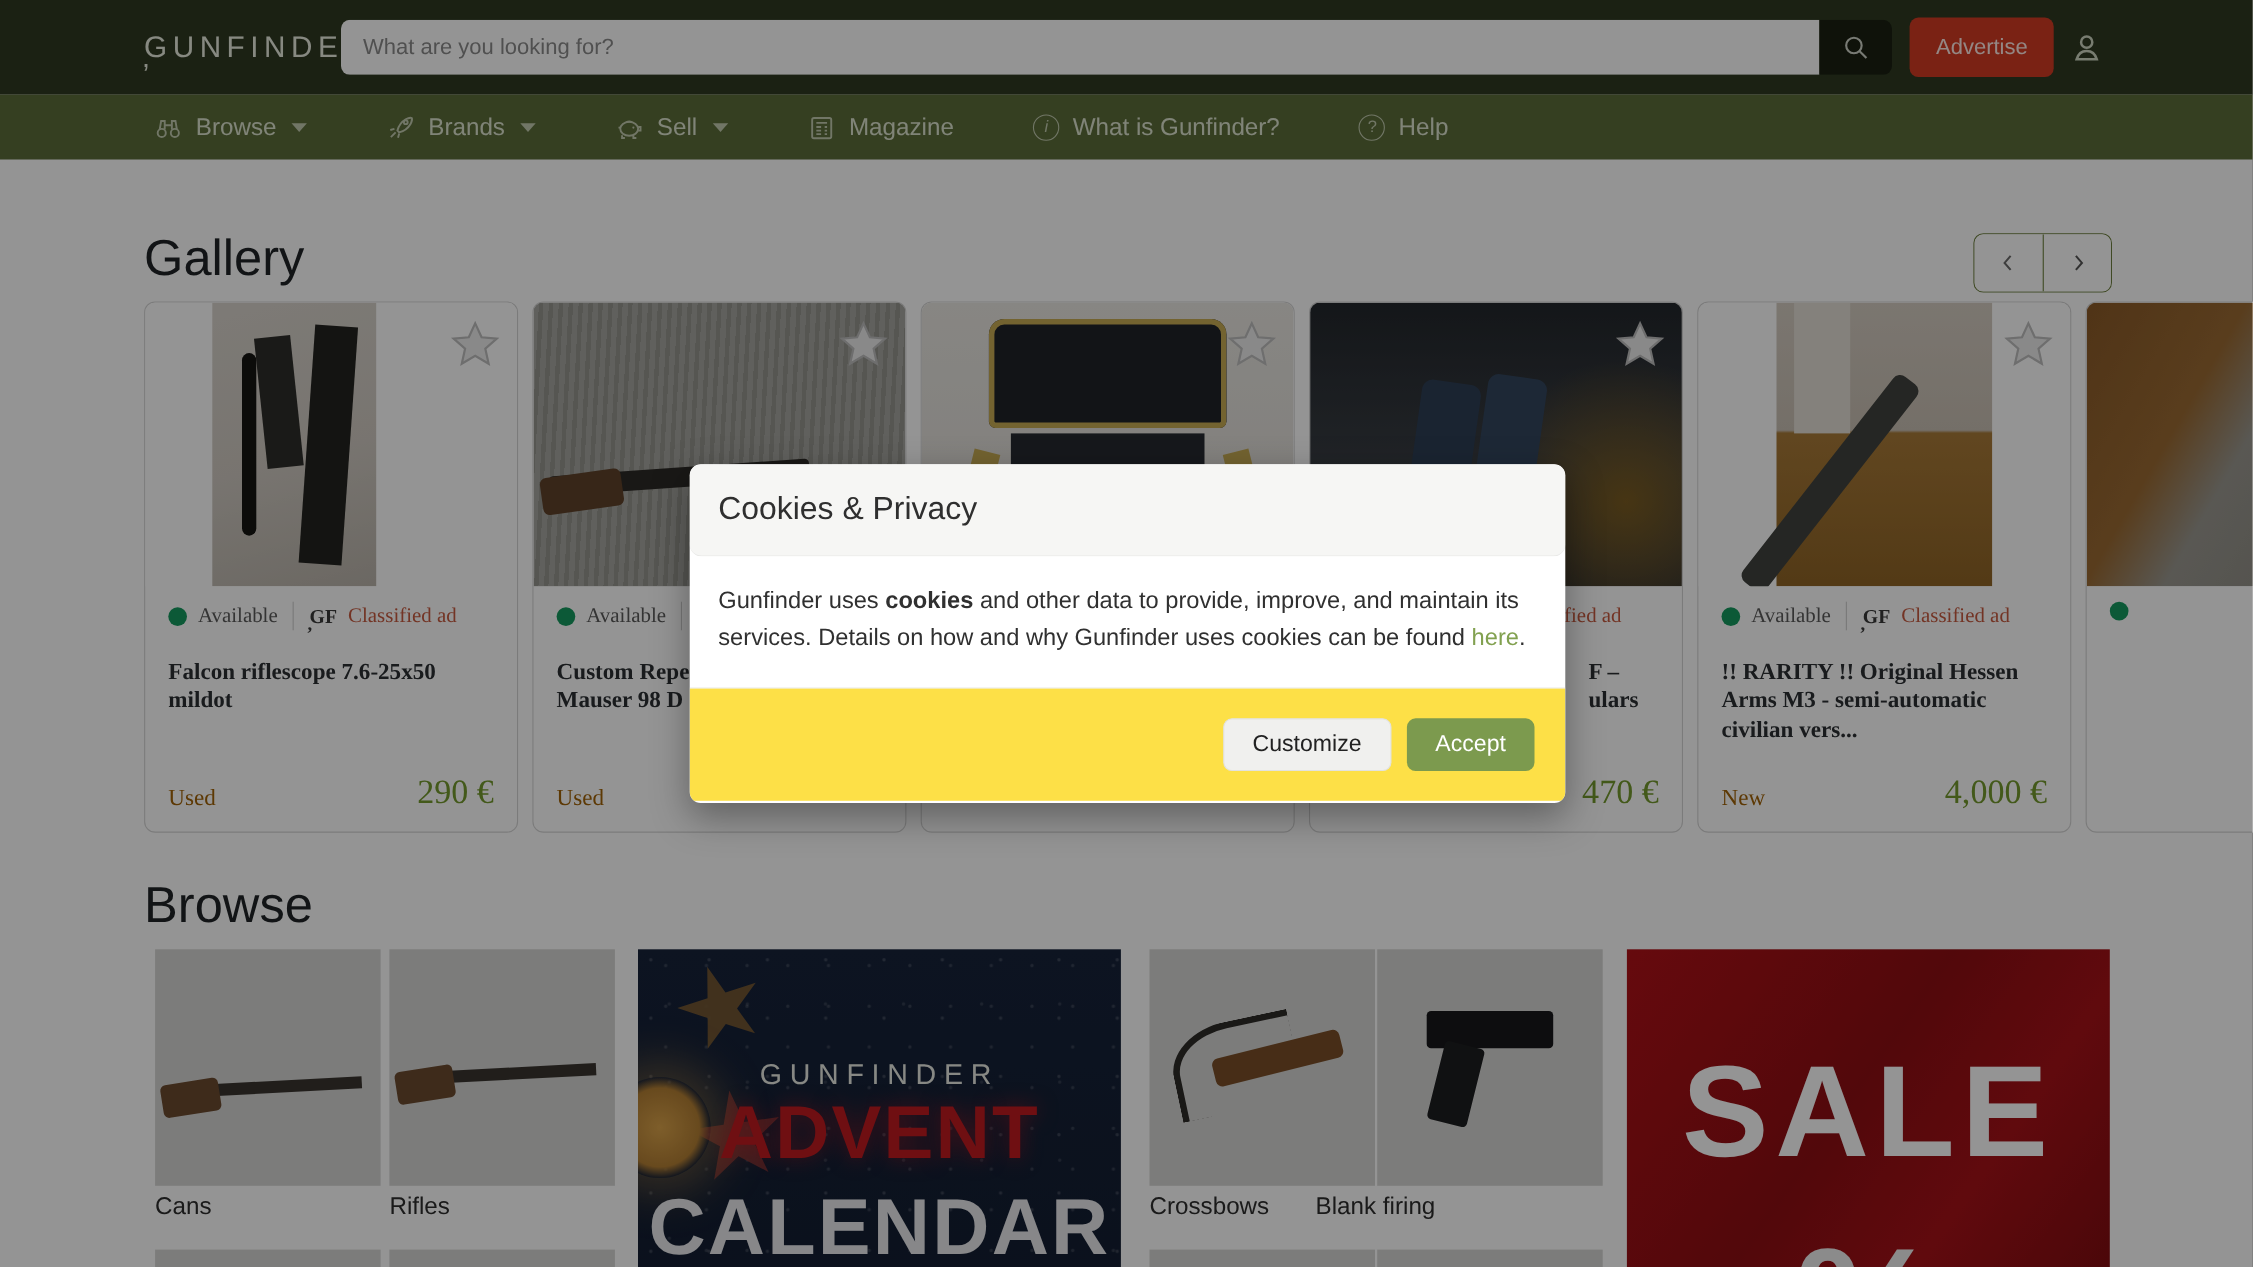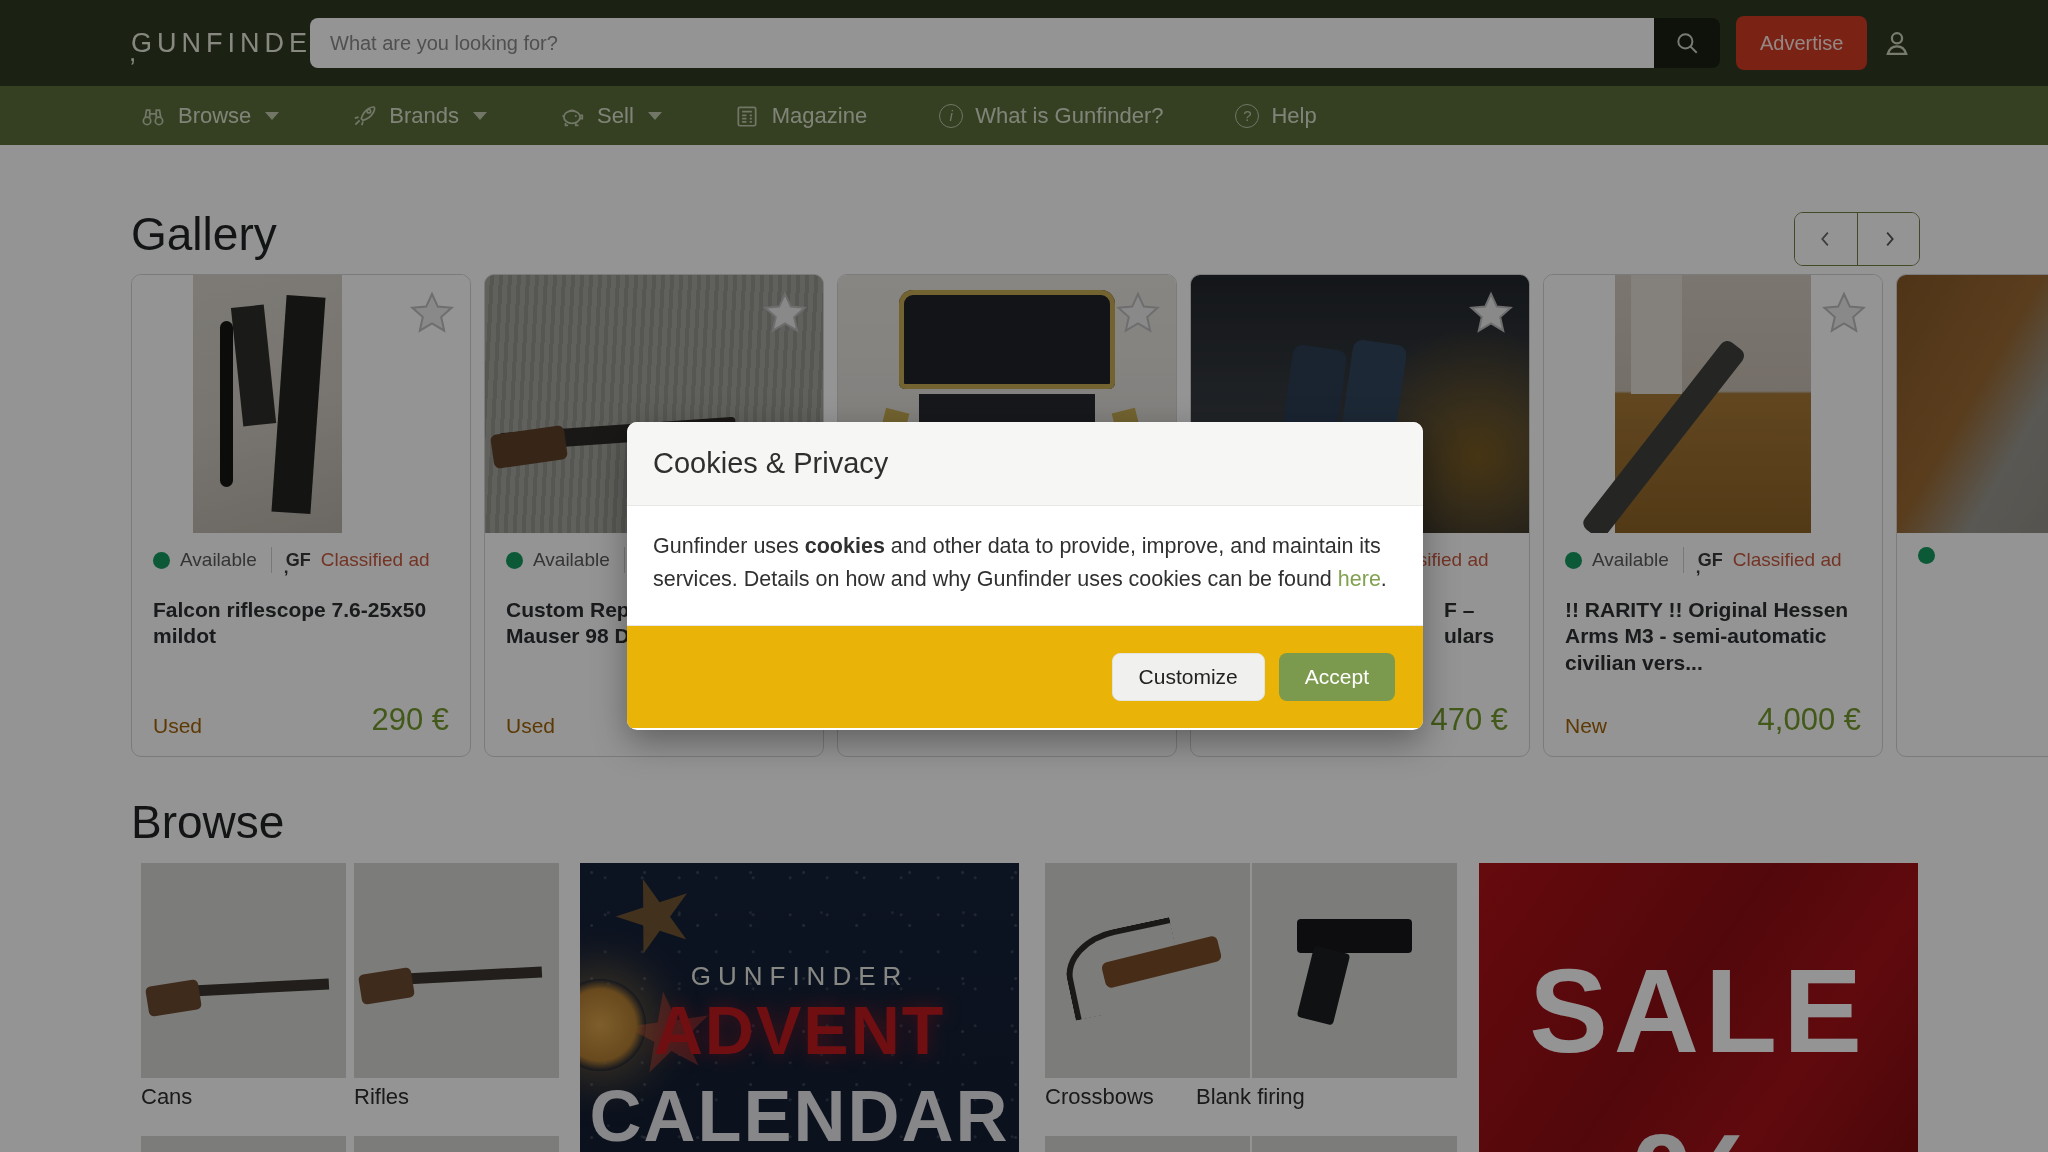--- a/index.html
+++ b/index.html
@@ -27,21 +27,21 @@
   .circle-glyph.q { font-style:normal; }
 
   
   .section-title { position:absolute; left:131px; font-size:46px; font-weight:400; color:#1f2326; }
   .carousel-ctrl { position:absolute; left:1794px; top:212px; display:flex; border:1px solid #6f8040; border-radius:9px; overflow:hidden; }
   .carousel-btn { width:62px; height:52px; background:#ffffff; border:0; display:flex; align-items:center; justify-content:center; cursor:pointer; }
   .carousel-btn + .carousel-btn { border-left:1px solid #6f8040; }
 
   
   .cards { position:absolute; left:131px; top:274px; display:flex; gap:13px; }
-  .card { position:relative; width:340px; height:483px; background:#fff; border:1px solid #d5d5d5; border-radius:10px; overflow:hidden; flex:none; }
+  .card { position:relative; width:340px; height:483px; background:#fff; border:1px solid #d5d5d5; border-radius:10px; overflow:hidden; flex:none;font-family:Liberation Serif, serif; }
   .card-img { position:relative; width:100%; height:258px; background:#fff; overflow:hidden; }
   .star-btn { position:absolute; top:14px; right:14px; width:48px; height:48px; background:transparent; border:0; cursor:pointer; }
   .badges { position:absolute; left:21px; top:272px; display:flex; align-items:center; gap:10px; }
   .dot { width:17px; height:17px; border-radius:50%; background:#169a5f; flex:none; }
   .avail { font-size:19px; color:#5b5b5b; }
   .sep { width:1px; height:26px; background:#cfcfcf; margin:0 4px; }
   .gf-mark { font-size:18px; font-weight:700; color:#3a3a3a; position:relative; }
   .gf-mark::after { content:","; position:absolute; left:-2px; bottom:-7px; font-size:17px; color:#3a3a3a; }
   .classified { font-size:19px; color:#c65b40; }
   .card-title { position:absolute; left:21px; right:21px; top:322px; font-size:21px; font-weight:700; color:#2b2f33; line-height:1.25; white-space:pre-line; }
@@ -97,26 +97,26 @@
   .advent .brand { position:absolute; left:0; right:0; top:98px; text-align:center; color:#e8ebe4; font-size:26px; letter-spacing:7px; }
   .advent .line1 { position:absolute; left:0; right:0; top:128px; text-align:center; color:#c01a20; font-size:68px; font-weight:700; letter-spacing:2px; text-shadow:0 0 18px rgba(192,26,32,.55); }
   .advent .line2 { position:absolute; left:-8px; right:-8px; top:212px; text-align:center; color:#e9e9ec; font-size:72px; font-weight:700; letter-spacing:2px; }
   .sale { position:absolute; left:1479px; top:863px; width:439px; height:320px; background:linear-gradient(125deg,#b01218 0%,#8e0e13 45%,#a61218 70%,#7e0c10 100%); overflow:hidden; }
   .sale .line1 { position:absolute; left:0; right:0; top:80px; text-align:center; color:#ffffff; font-size:118px; font-weight:700; letter-spacing:6px; }
   .sale .line2 { position:absolute; left:0; right:0; top:238px; text-align:center; color:#efefef; font-size:150px; font-weight:700; }
 
   
   .backdrop { position:absolute; inset:0; background:rgba(0,0,0,0.42); z-index:50; }
   .dialog { position:absolute; left:627px; top:422px; width:796px; height:308px; background:#ffffff; border-radius:10px; z-index:60; box-shadow:0 12px 34px rgba(0,0,0,.35); overflow:hidden; }
-  .dialog-header { height:84px; background:#f6f6f4; border-bottom:1px solid #e8e8e6; display:flex; align-items:center; padding:0 26px; }
+  .dialog-header { height:84px; background:#f6f6f4; border-bottom:1px solid #e8e8e6; display:flex; align-items:center; padding:0 26px;border-radius:11px; }
   .dialog-title { font-size:29px; color:#2f2f2f; font-weight:400; }
   .dialog-body { height:120px; padding:24px 26px; font-size:21.5px; color:#303030; line-height:1.55; white-space:pre-line; border-bottom:1px solid #e8e8e6; }
   .dialog-body .bold { font-weight:700; }
   .dialog-body .link { color:#82a150; cursor:pointer; }
-  .dialog-footer { height:102px; display:flex; align-items:center; justify-content:flex-end; gap:14px; padding:0 28px; background:#eab308; }
+  .dialog-footer { height:102px; display:flex; align-items:center; justify-content:flex-end; gap:14px; padding:0 28px; background:#fde047; }
   .btn { height:48px; border-radius:8px; font-size:21px; border:0; cursor:pointer; font-family:"Liberation Sans",sans-serif; }
   .btn-customize { background:#f0f0ee; color:#222; padding:0 26px; border:1px solid #e2e2df; }
   .btn-accept { background:#7c9a4e; color:#ffffff; padding:0 26px; }
 
   svg { display:block; }
 </style>
 </head>
 <body>
 
 <div id="app">

